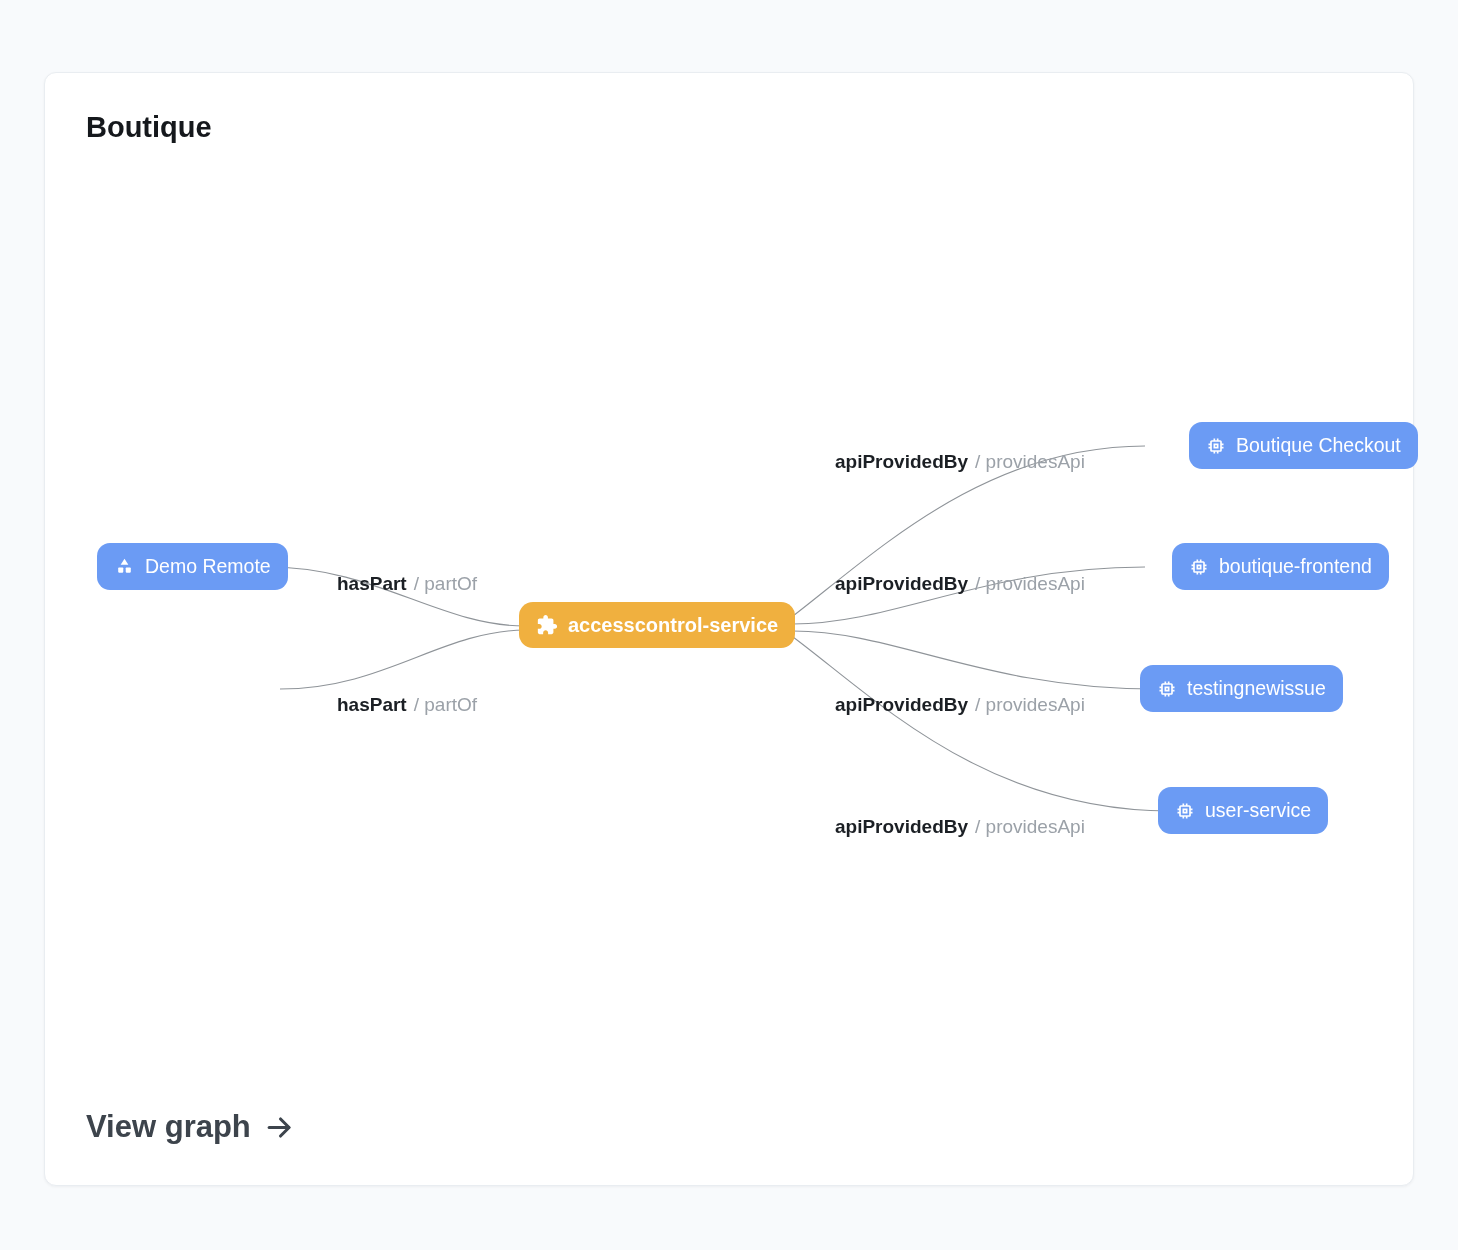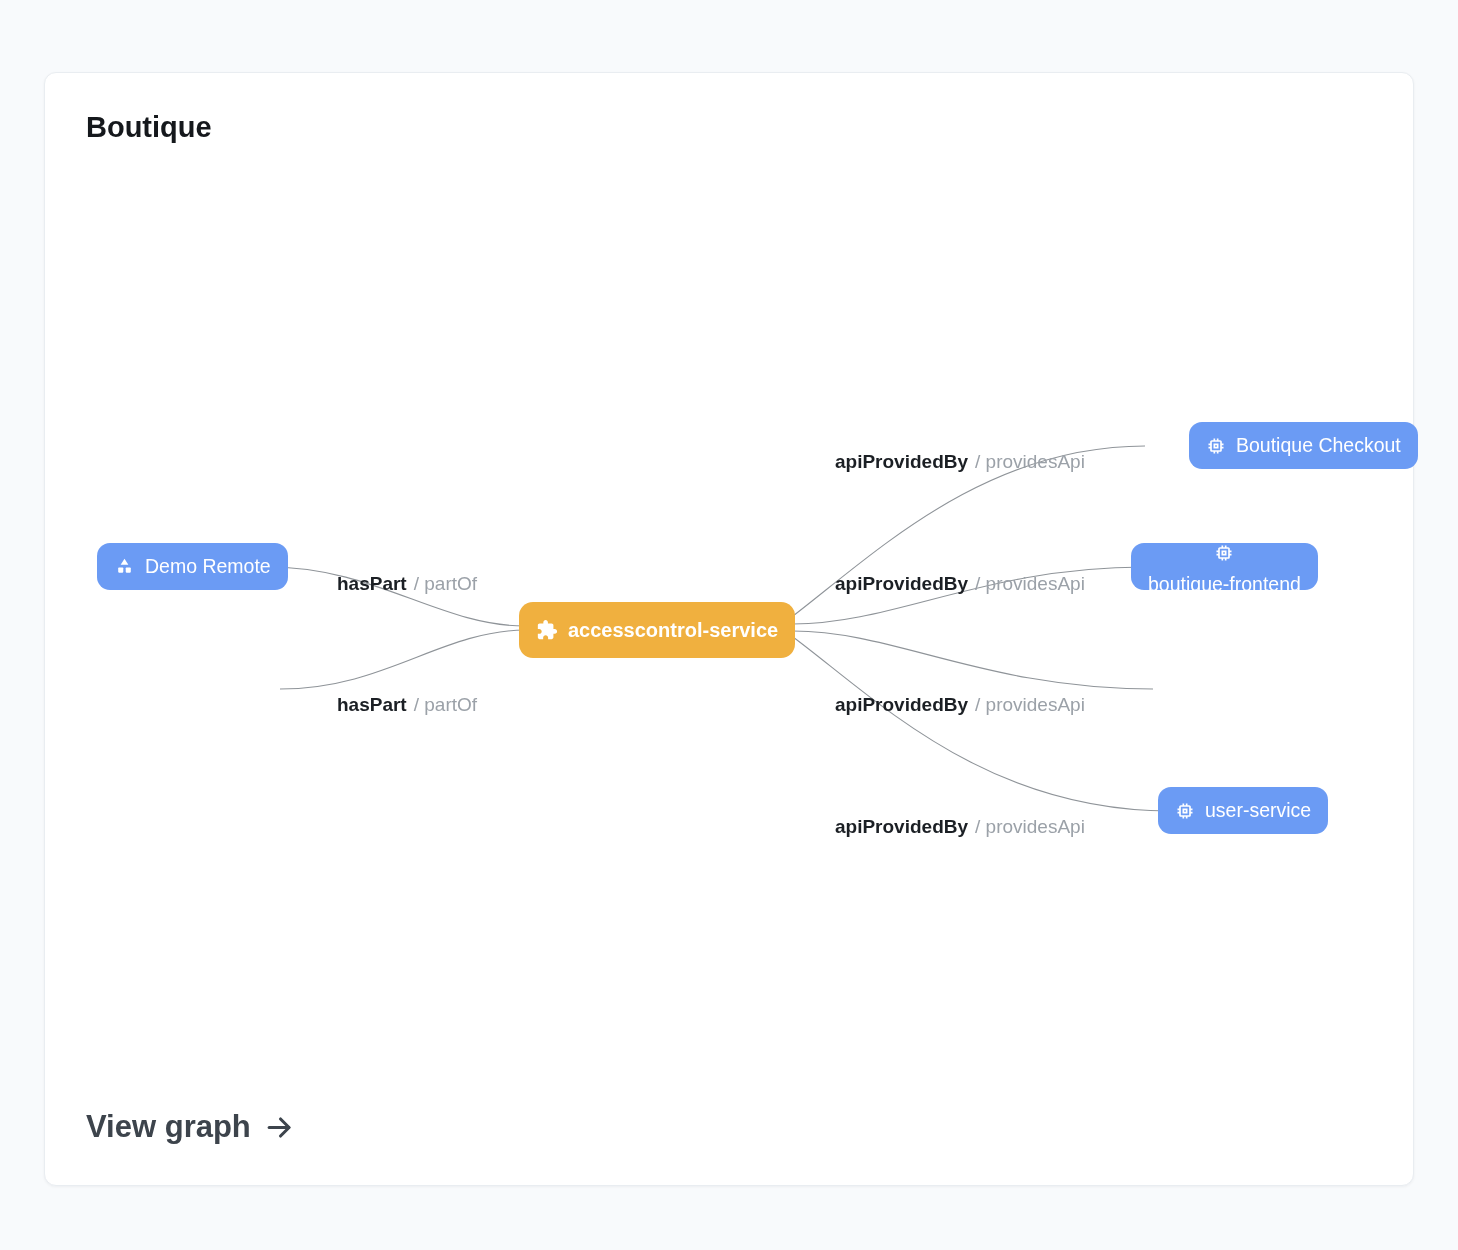--- a/index.html
+++ b/index.html
@@ -44,31 +44,31 @@
     color: #ffffff;
     font-size: 19.5px;
     font-weight: 500;
     white-space: nowrap;
     cursor: pointer;
     z-index: 2;
   }
   .node.blue { background: var(--node-blue, #6b9bf4); }
   .node.center {
     background: var(--node-orange, #f0b03f);
-    height: 56px;
+    height: 46px;
     border-radius: 14px;
     font-size: 20px;
     font-weight: 700;
   }
   .nicon { display: flex; align-items: center; }
   .n-demo   { left: 52px;   top: 470px; }
   .n-remote { left: 44px;   top: 592px; }
   .n-center { left: 474px;  top: 529px; }
   .n-bc     { left: 1144px; top: 349px; }
-  .n-bf     { left: 1086px; top: 470px; flex-direction: column; }
+  .n-bf     { left: 1127px; top: 470px; }
   .n-tn     { left: 1095px; top: 592px; }
   .n-us     { left: 1113px; top: 714px; }
   .edge-label {
     position: absolute;
     display: flex;
     gap: 7px;
     font-size: 19px;
     white-space: nowrap;
     z-index: 1;
   }
@@ -143,20 +143,28 @@
 
     <div class="node blue n-bf">
       <span class="nicon">
         <svg viewBox="0 0 24 24" width="20" height="20" fill="#ffffff">
           <path d="M15 9H9v6h6V9zm-2 4h-2v-2h2v2zm8-2V9h-2V7c0-1.1-.9-2-2-2h-2V3h-2v2h-2V3H9v2H7c-1.1 0-2 .9-2 2v2H3v2h2v2H3v2h2v2c0 1.1.9 2 2 2h2v2h2v-2h2v2h2v-2h2c1.1 0 2-.9 2-2v-2h2v-2h-2v-2h2zm-4 6H7V7h10v10z"></path>
         </svg>
       </span>
       <span class="nlabel">boutique-frontend</span>
     </div>
 
+    <div class="node blue n-tn">
+      <span class="nicon">
+        <svg viewBox="0 0 24 24" width="20" height="20" fill="#ffffff">
+          <path d="M15 9H9v6h6V9zm-2 4h-2v-2h2v2zm8-2V9h-2V7c0-1.1-.9-2-2-2h-2V3h-2v2h-2V3H9v2H7c-1.1 0-2 .9-2 2v2H3v2h2v2H3v2h2v2c0 1.1.9 2 2 2h2v2h2v-2h2v2h2v-2h2c1.1 0 2-.9 2-2v-2h2v-2h-2v-2h2zm-4 6H7V7h10v10z"></path>
+        </svg>
+      </span>
+      <span class="nlabel">testingnewissue</span>
+    </div>
 
     <div class="node blue n-us">
       <span class="nicon">
         <svg viewBox="0 0 24 24" width="20" height="20" fill="#ffffff">
           <path d="M15 9H9v6h6V9zm-2 4h-2v-2h2v2zm8-2V9h-2V7c0-1.1-.9-2-2-2h-2V3h-2v2h-2V3H9v2H7c-1.1 0-2 .9-2 2v2H3v2h2v2H3v2h2v2c0 1.1.9 2 2 2h2v2h2v-2h2v2h2v-2h2c1.1 0 2-.9 2-2v-2h2v-2h-2v-2h2zm-4 6H7V7h10v10z"></path>
         </svg>
       </span>
       <span class="nlabel">user-service</span>
     </div>
 

